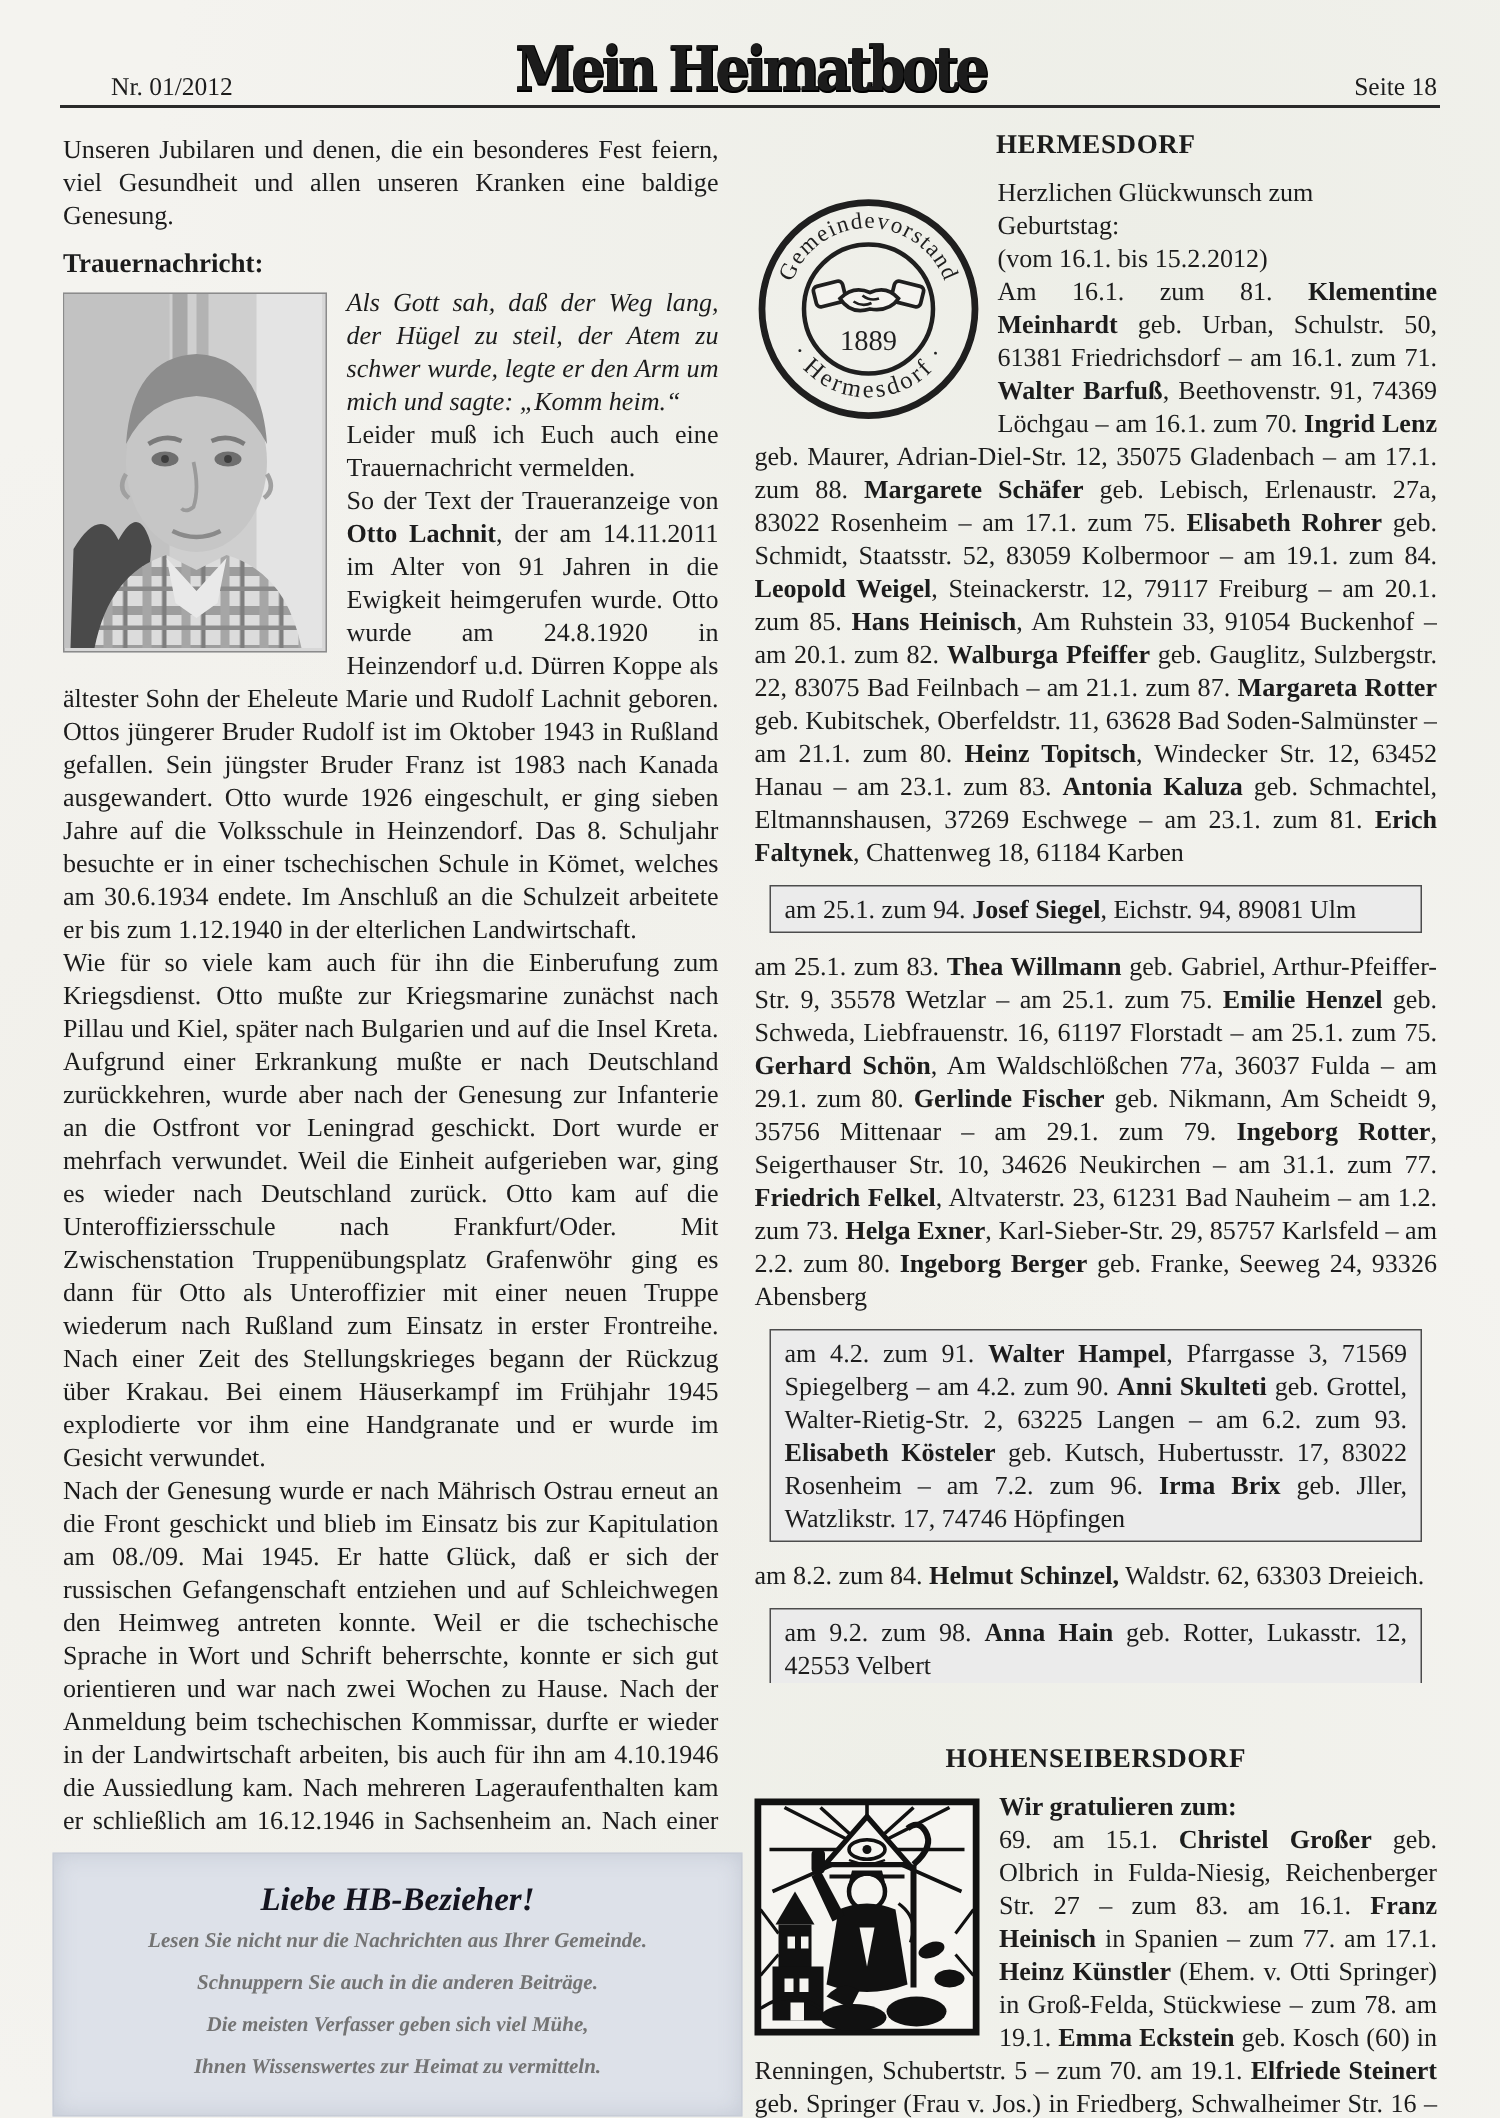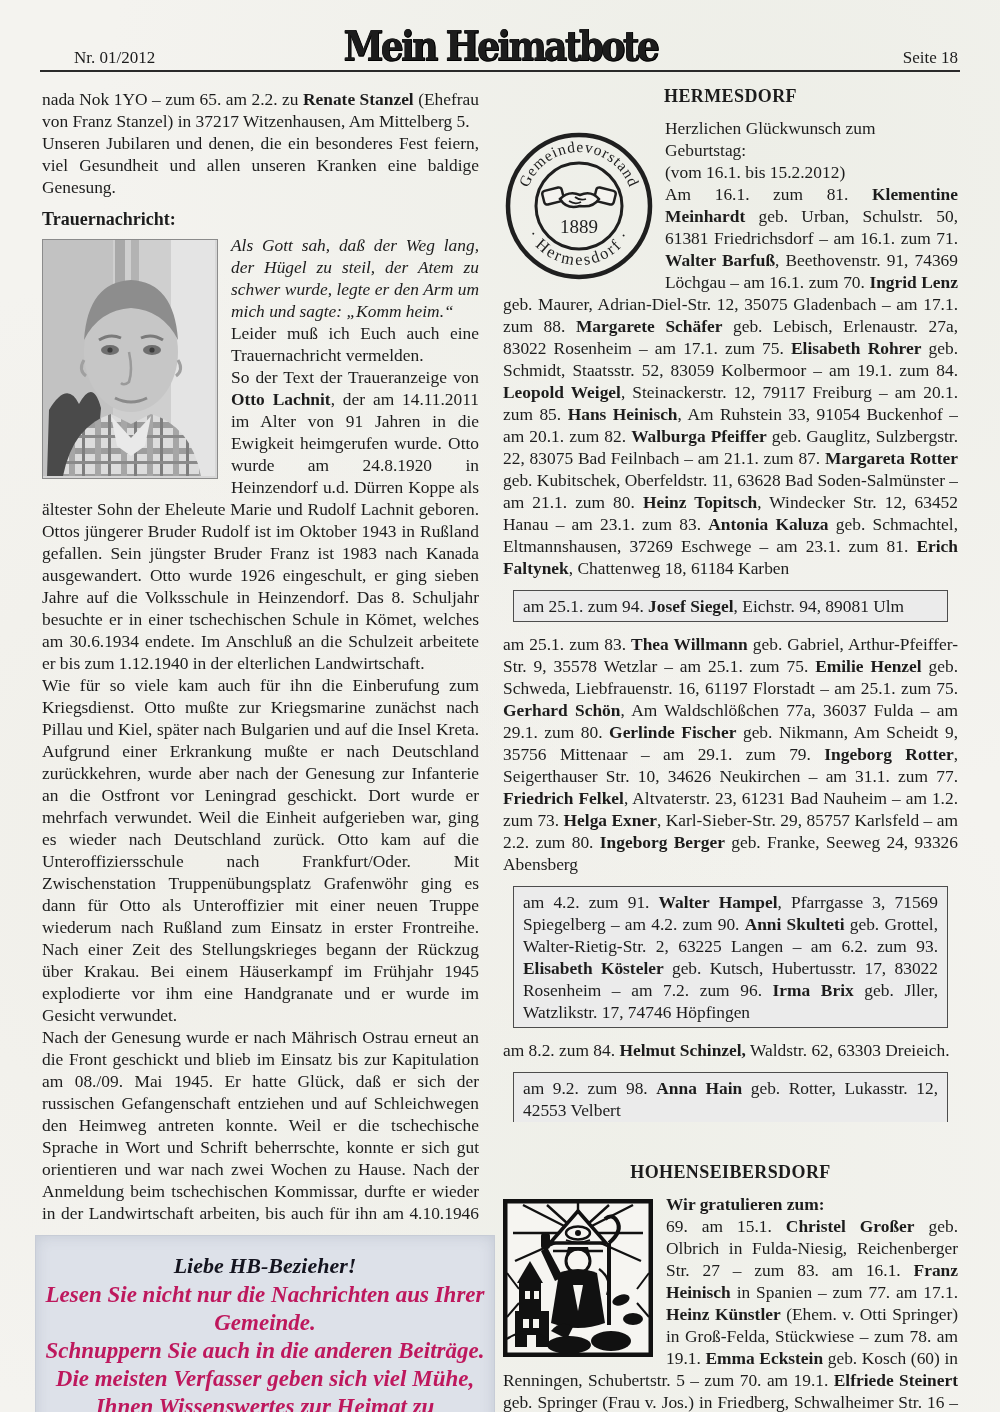--- a/index.html
+++ b/index.html
@@ -37,21 +37,21 @@
     border:1px solid #8b8b8b;background:#d7d7d7;
   }
   
   .notice-box{
     position:absolute;left:35px;top:1235px;width:442px;
     background:#dde1e9;border:1px solid #c7ccd6;
     padding:15px 8px 17px 8px;text-align:center;
     box-shadow:inset 0 0 14px rgba(120,130,150,.25);
   }
   .notice-title{font-weight:bold;font-style:italic;font-size:22px;line-height:30px;color:#14141f;}
-  .notice-line{font-weight:bold;font-style:italic;font-size:23px;line-height:28px;color:#be185d;}
+  .notice-line{font-weight:bold;font-style:italic;font-size:14px;line-height:28px;color:#737373;}
   
   .sec-heading{text-align:center;font-weight:bold;font-size:18px;letter-spacing:.4px;margin:0 0 10px 0;}
   .seal{float:left;width:152px;height:170px;margin:4px 10px 2px 0;}
   .entry-box{
     border:1px solid #4c4c4c;background:#ebebeb;
     padding:4px 9px;margin:11px 10px;
   }
   .sec-hohen{position:absolute;left:503px;top:1162px;width:455px;}
   .woodcut{float:left;width:150px;height:158px;margin:6px 13px 3px 0;}
   .intro-bold{font-weight:bold;}
@@ -60,21 +60,20 @@
 <body>
 
 <div class="page">
 
   <div class="issue">Nr. 01/2012</div>
   <div class="masthead">Mein Heimatbote</div>
   <div class="pageno">Seite 18</div>
   <div class="rule"></div>
 
   <div class="col-left">
-    <p>nada Nok 1YO – zum 65. am 2.2. zu <b>Renate Stanzel</b> (Ehefrau von Franz Stanzel) in 37217 Witzenhausen, Am Mittelberg 5.</p>
     <p>Unseren Jubilaren und denen, die ein besonderes Fest feiern, viel Gesundheit und allen unseren Kranken eine baldige Genesung.</p>
 
     <div class="trauer-heading">Trauernachricht:</div>
 
     <div>
       <div class="portrait">
         <svg width="172" height="236" viewBox="0 0 172 236" xmlns="http://www.w3.org/2000/svg">
           <defs>
             <pattern id="plaid" width="26" height="26" patternUnits="userSpaceOnUse">
               <rect width="26" height="26" fill="#dcdcdc"></rect>

